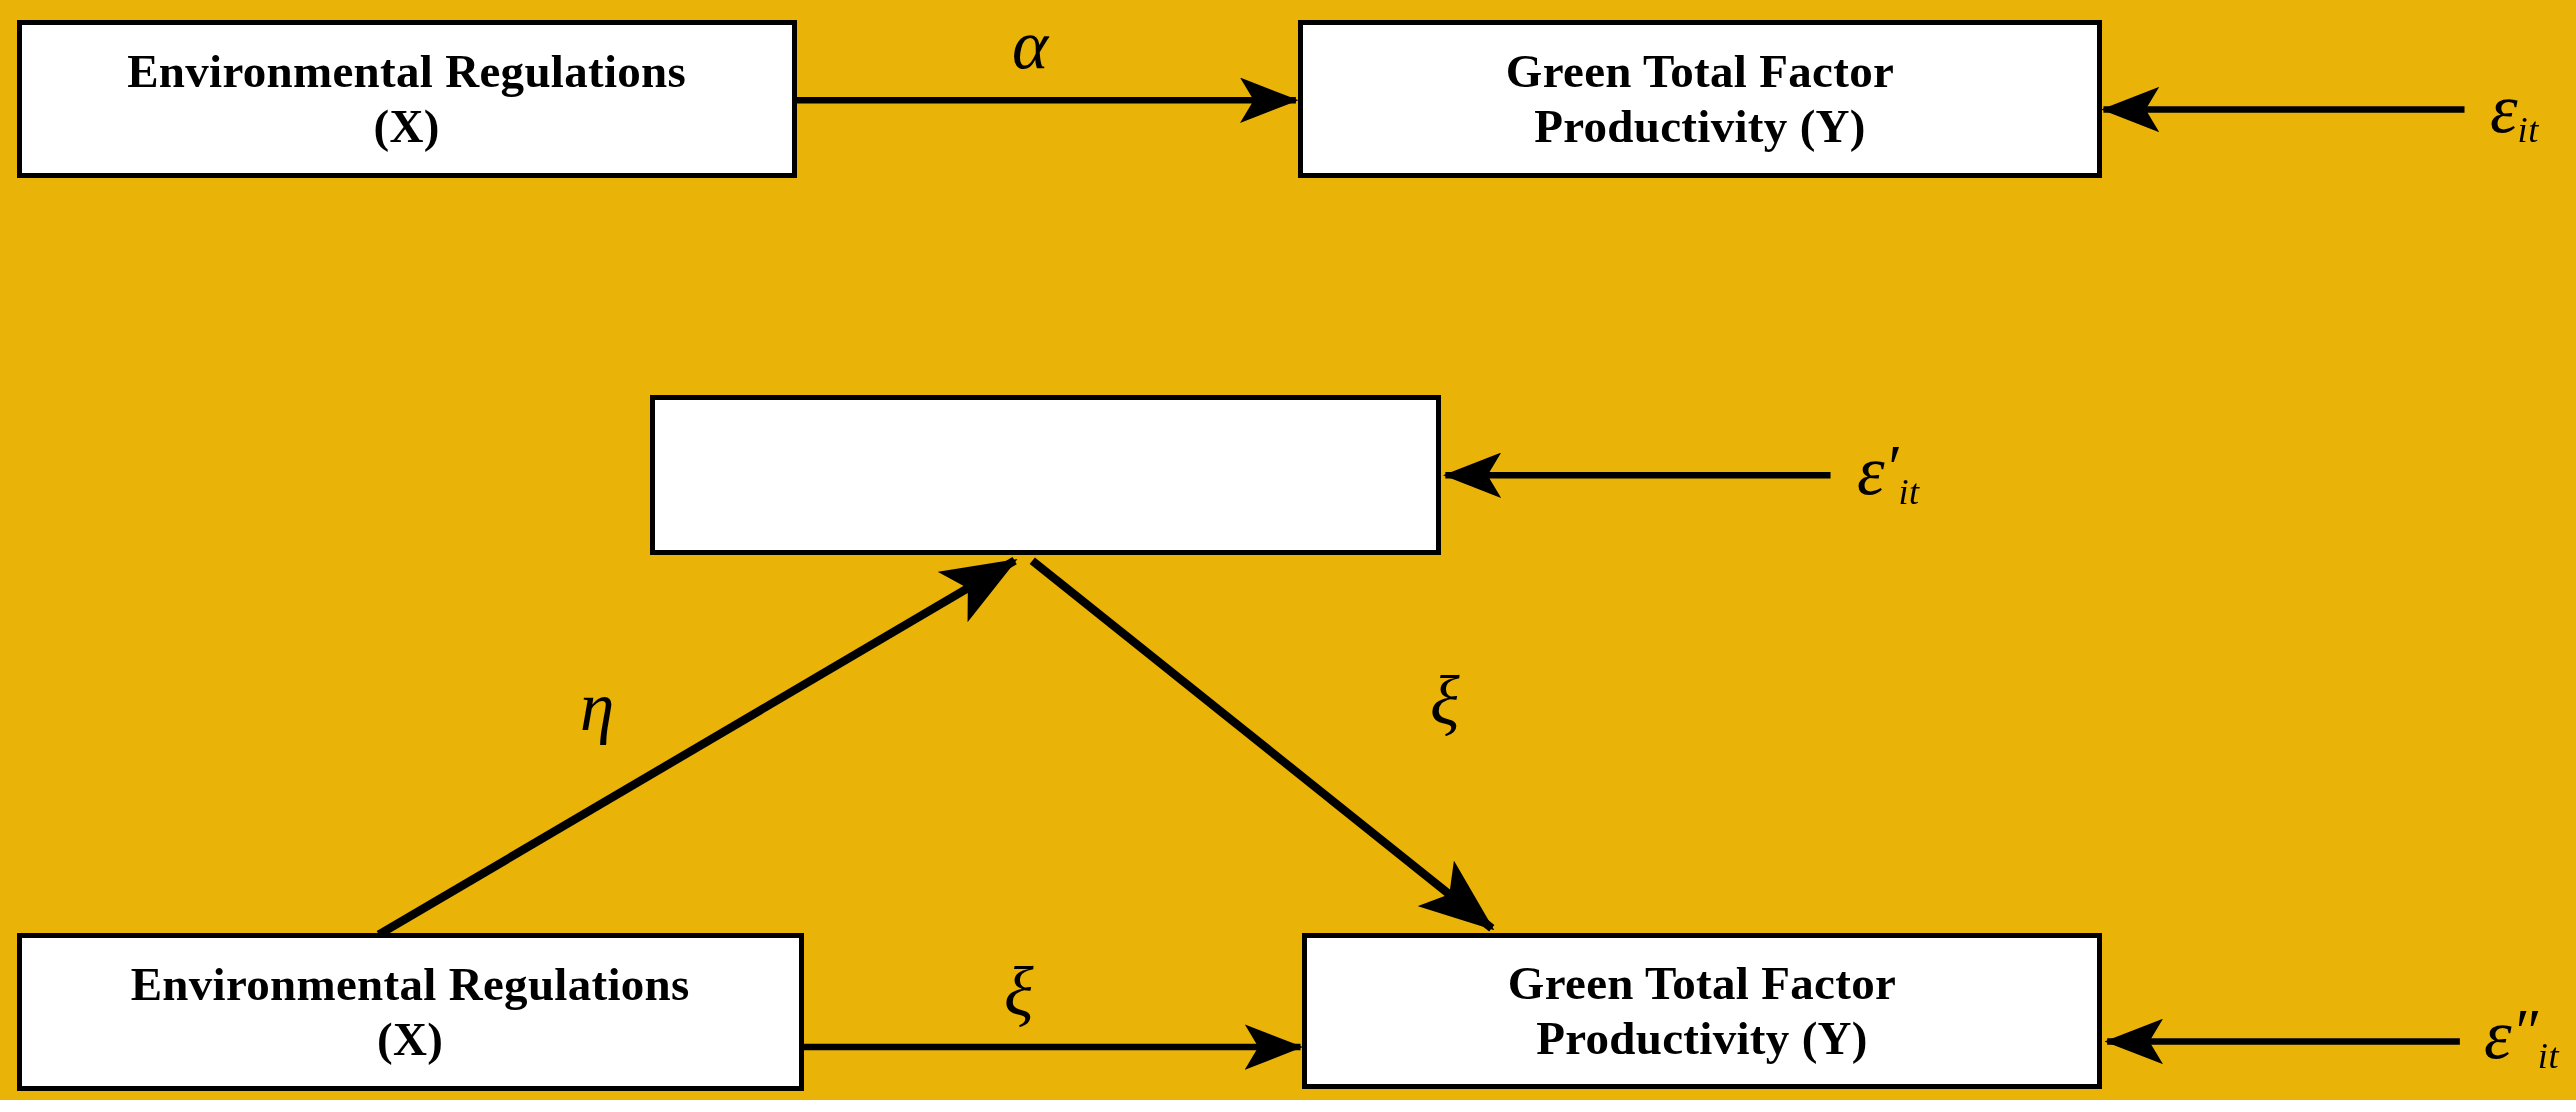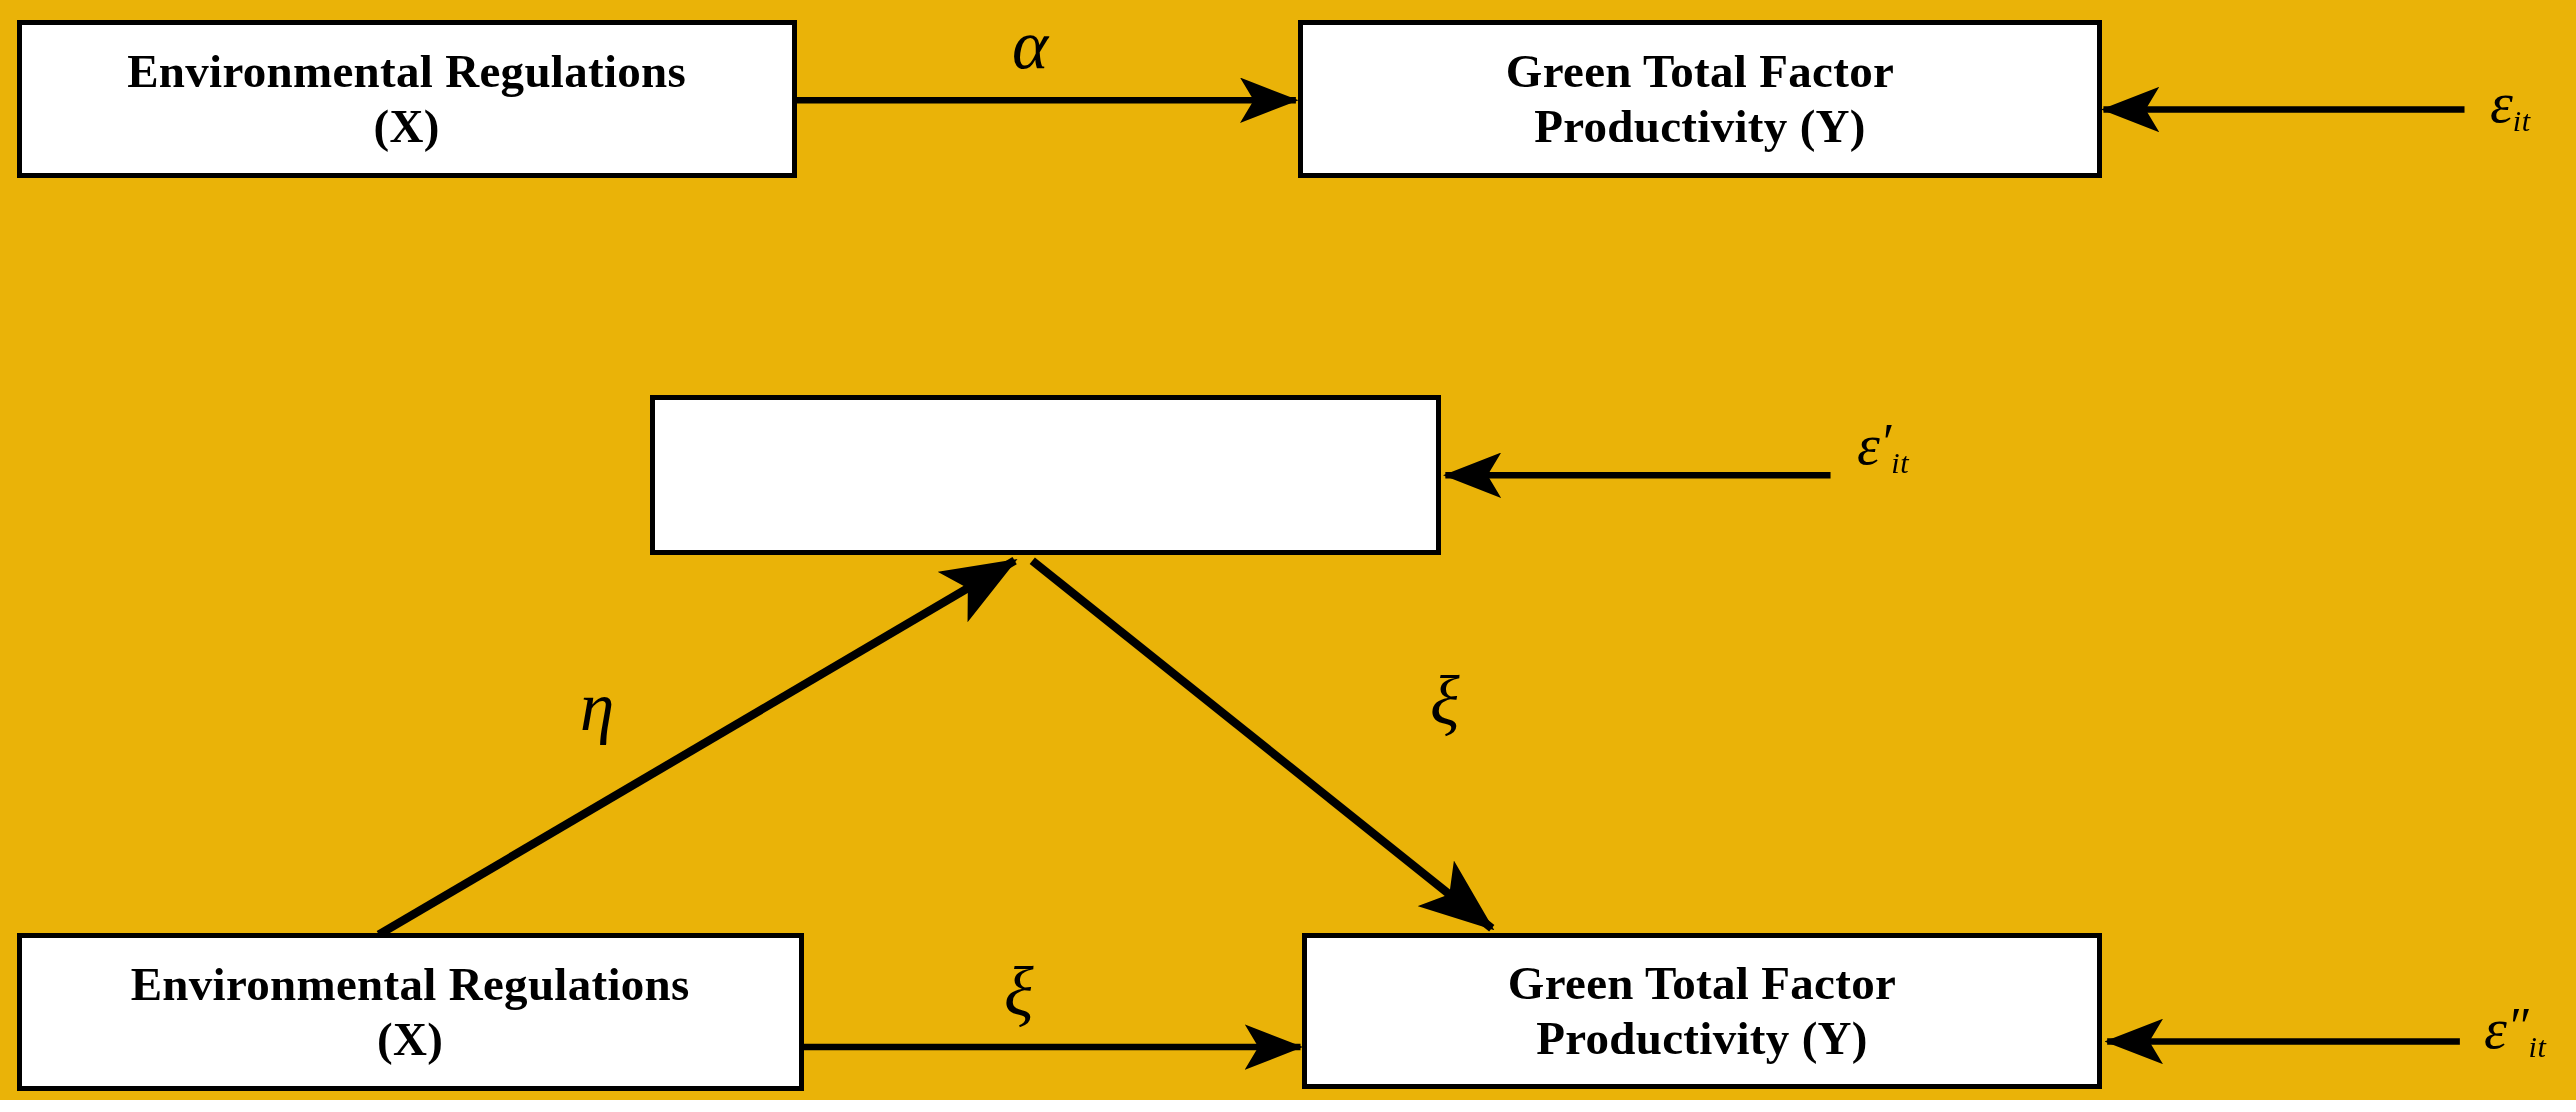--- a/index.html
+++ b/index.html
@@ -43,21 +43,21 @@
     font-style: italic;
     color: #000000;
     z-index: 4;
     white-space: nowrap;
   }
   .greek-label {
     font-size: 69px;
     line-height: 1;
   }
   .err-label {
-    font-size: 58px;
+    font-size: 70px;
     line-height: 1;
   }
   .err-label sub {
     font-size: 0.52em;
     font-style: italic;
     vertical-align: -0.28em;
     letter-spacing: 0.5px;
   }
   .err-label .prime {
     font-style: italic;
@@ -113,21 +113,21 @@
     <span class="line2">Productivity (Y)</span>
   </div>
 
   <div class="edge-label err-label" style="left:2490px; top:74px;">
     <span>ε</span><span class="prime"></span><sub>it</sub>
   </div>
 
   <div class="node-box" style="left:650px; top:395px; width:791px; height:160px;">
   </div>
 
-  <div class="edge-label err-label" style="left:1857px; top:416px;">
+  <div class="edge-label err-label" style="left:1857px; top:436px;">
     <span>ε</span><span class="prime">′</span><sub>it</sub>
   </div>
 
   <div class="edge-label greek-label" style="left:580px; top:673px;">η</div>
 
   <div class="edge-label greek-label" style="left:1430px; top:667px;">ξ</div>
 
   <div class="node-box" style="left:16.7px; top:933px; width:787px; height:158px;">
     <span>Environmental Regulations</span>
     <span class="line2">(X)</span>

